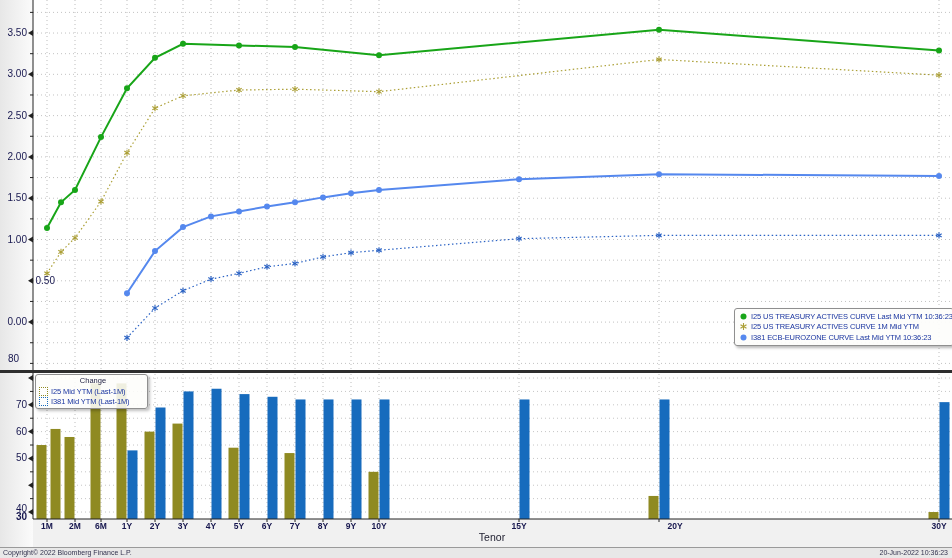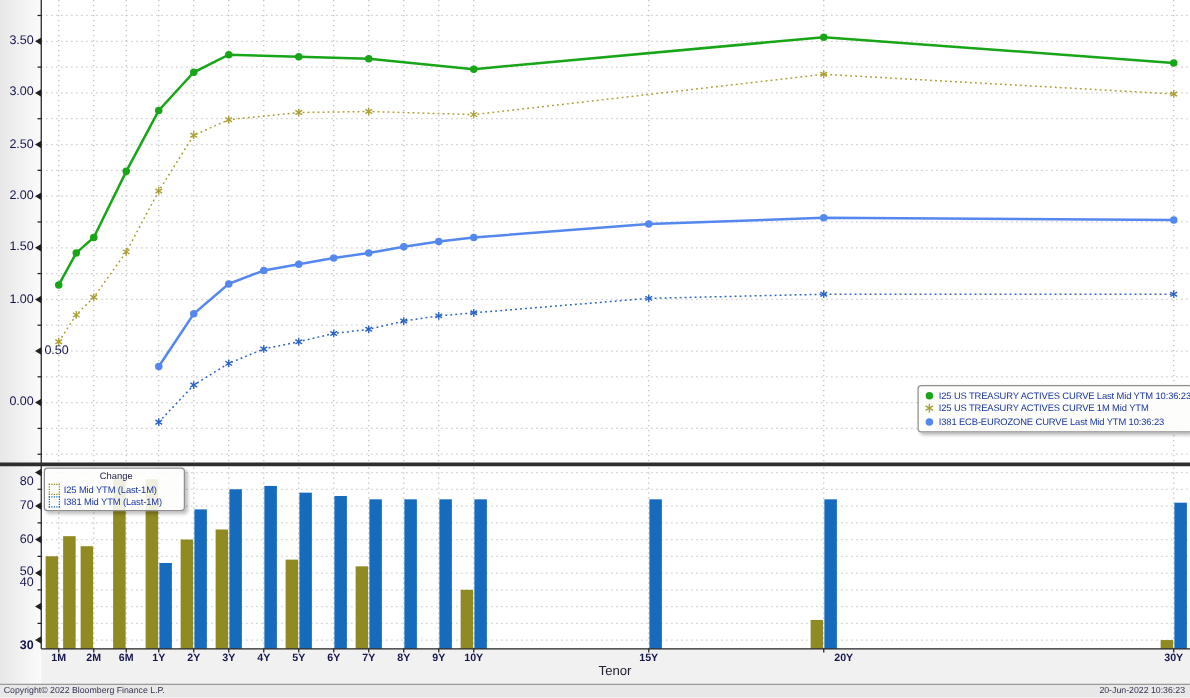--- a/index.html
+++ b/index.html
@@ -311,25 +311,25 @@
       <div class="ylab" style="top: 275.804px; left: 0px; padding-left: 28px;">0.50</div>
       <div class="ylab" style="top: 234.509px; left: 0px;">1.00</div>
       <div class="ylab" style="top: 193.214px; left: 0px;">1.50</div>
       <div class="ylab" style="top: 151.92px; left: 0px;">2.00</div>
       <div class="ylab" style="top: 110.625px; left: 0px;">2.50</div>
       <div class="ylab" style="top: 69.3304px; left: 0px;">3.00</div>
       <div class="ylab" style="top: 28.0357px; left: 0px;">3.50</div>
     </div>
   <div id="ylabels-bottom">
       <div class="ylab" style="top: 512px; left: 0px; font-weight: bold;">30</div>
-      <div class="ylab" style="top: 462px; left: 0px; text-align: right;">40</div>
+      <div class="ylab" style="top: 504px; left: 0px; text-align: right;">40</div>
       <div class="ylab" style="top: 453.427px; left: 0px;">50</div>
       <div class="ylab" style="top: 426.625px; left: 0px;">60</div>
       <div class="ylab" style="top: 399.823px; left: 0px;">70</div>
-      <div class="ylab" style="top: 381px; left: 0px;">80</div>
+      <div class="ylab" style="top: 354px; left: 0px; text-align: center;">80</div>
     </div>
   <div id="xlabels">
       <div class="xlab" style="left: 34px;">1M</div>
       <div class="xlab" style="left: 62px;">2M</div>
       <div class="xlab" style="left: 88px;">6M</div>
       <div class="xlab" style="left: 114px;">1Y</div>
       <div class="xlab" style="left: 142px;">2Y</div>
       <div class="xlab" style="left: 170px;">3Y</div>
       <div class="xlab" style="left: 198px;">4Y</div>
       <div class="xlab" style="left: 226px;">5Y</div>

